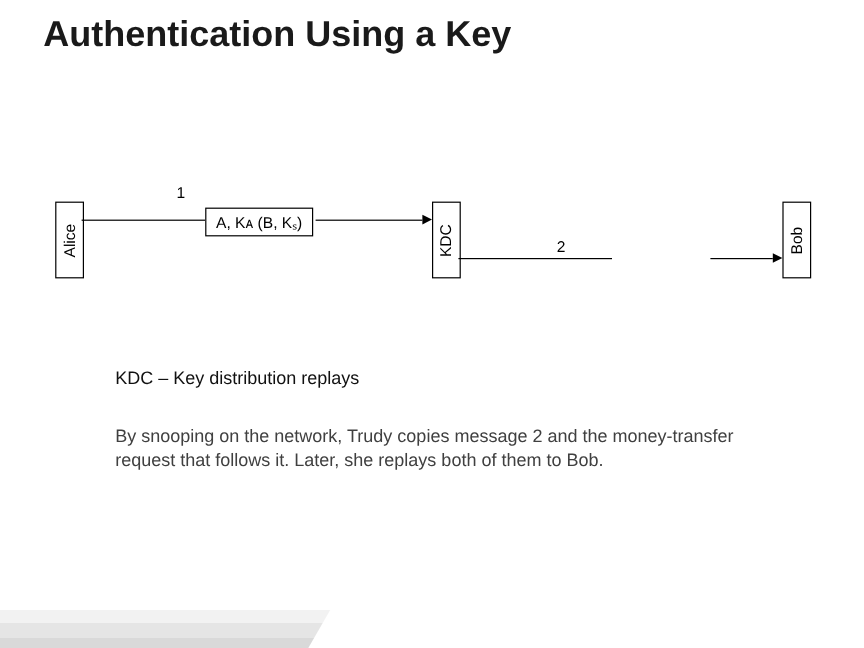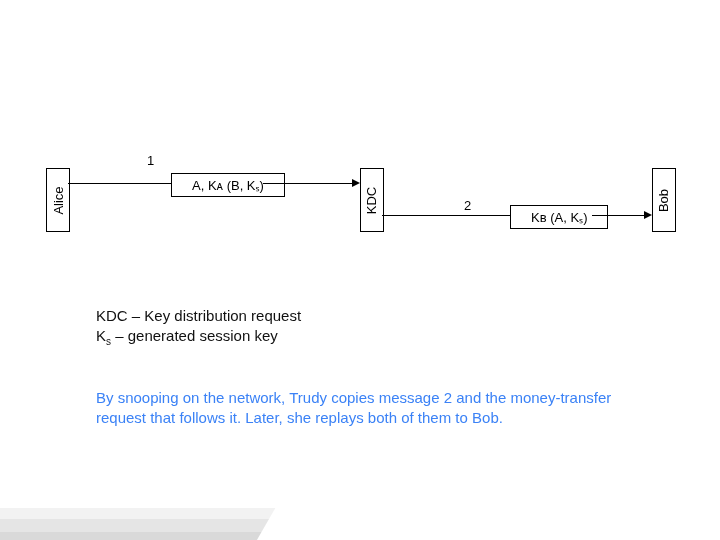--- a/index.html
+++ b/index.html
@@ -47,21 +47,21 @@
   }
   .alice  { left: 10px;  top: 18px; }
   .kdc    { left: 324px; top: 18px; }
   .bob    { left: 616px; top: 18px; }
   .msg-box {
     position: absolute;
     border: 1px solid #000;
     background: #fff;
     font-family: Helvetica, Arial, sans-serif;
     font-size: 13px;
-    padding: 2px 20px;
+    padding: 2px 8px;
     white-space: nowrap;
   }
   .msg1 { left: 135px; top: 23px; }
   .msg2 { left: 474px; top: 55px; }
   .num {
     position: absolute;
     font-family: Helvetica, Arial, sans-serif;
     font-size: 13px;
   }
   .num1 { left: 111px; top: 3px; }
@@ -89,26 +89,26 @@
     top: 306px;
     left: 96px;
     font-size: 15px;
     line-height: 1.35;
     color: #111;
   }
   .defs b { font-weight: normal; }
   .sub { font-size: 10px; vertical-align: sub; }
   .explain {
     position: absolute;
-    top: 388px;
+    top: 354px;
     left: 96px;
     width: 540px;
     font-size: 15px;
     line-height: 1.35;
-    color: #3b82f6;
+    color: #404040;
   }
   .decor {
     position: absolute;
     left: -60px;
     bottom: -40px;
     width: 340px;
     height: 160px;
     transform: skewX(-30deg);
     background: linear-gradient(180deg,
        rgba(0,0,0,0) 0%,
@@ -118,21 +118,21 @@
        rgba(0,0,0,0.10) 62%,
        rgba(0,0,0,0.10) 70%,
        rgba(0,0,0,0.15) 70%,
        rgba(0,0,0,0.15) 100%);
   }
 </style>
 </head>
 <body>
 
 <div class="title">
-  <br>
+  <span>Authentication Using a Key</span><br>
 </div>
 
 <div class="diagram">
   <div class="actor-box alice">
     <span class="actor-label">Alice</span>
   </div>
   <div class="actor-box kdc">
     <span class="actor-label">KDC</span>
   </div>
   <div class="actor-box bob">
@@ -140,29 +140,25 @@
   </div>
 
   <div class="num num1">1</div>
   <div class="line l1a"></div>
   <div class="msg-box msg1">A, Kᴀ (B, Kₛ)</div>
   <div class="line l1b"></div>
   <div class="arrowhead-right ah1"></div>
 
   <div class="num num2">2</div>
   <div class="line l2a"></div>
-  <div class="msg-box msg2">Kʙ (A, Kₛ)</div>
   <div class="line l2b"></div>
   <div class="arrowhead-right ah2"></div>
 </div>
 
 <div class="defs">
   <div>
-    <b>KDC –</b><span> Key distribution request</span>
-  </div>
-  <div>
-    <b><span>K</span><span class="sub">s</span><span> –</span></b><span> generated session key</span>
+    <b>KDC –</b><span> Key distribution replays</span>
   </div>
 </div>
 
 <div class="explain">By snooping on the network, Trudy copies message 2 and the money-transfer request that follows it. Later, she replays both of them to Bob.</div>
 
 <div class="decor"></div>
 
 </body></html>

